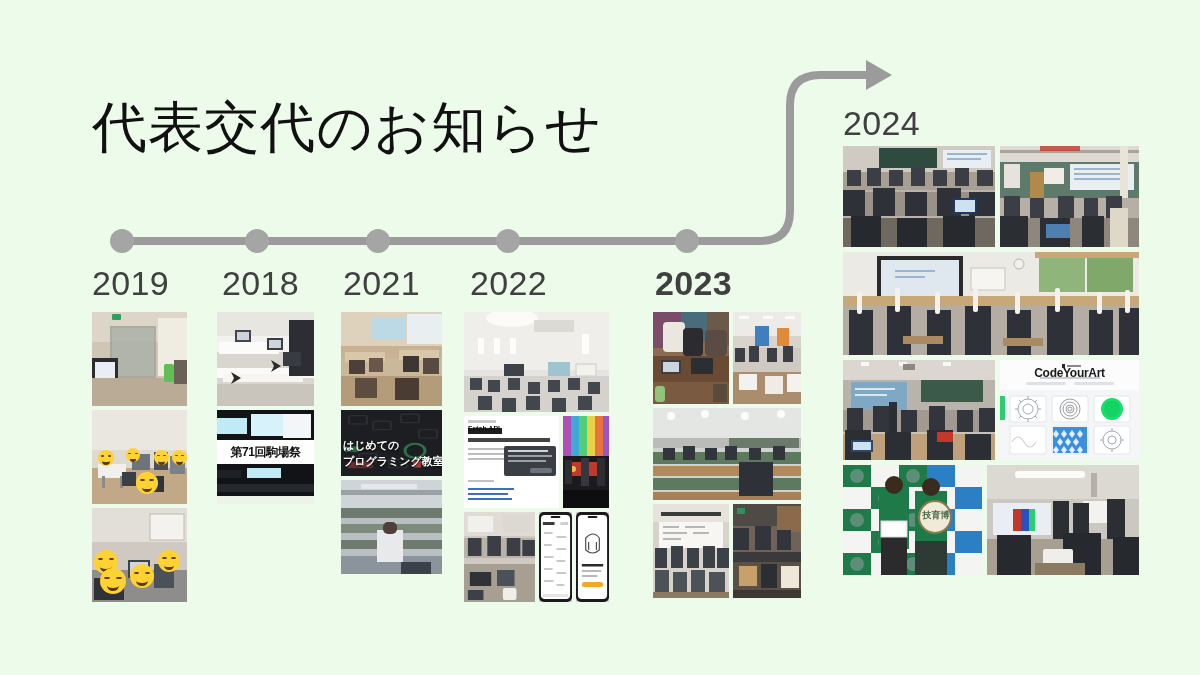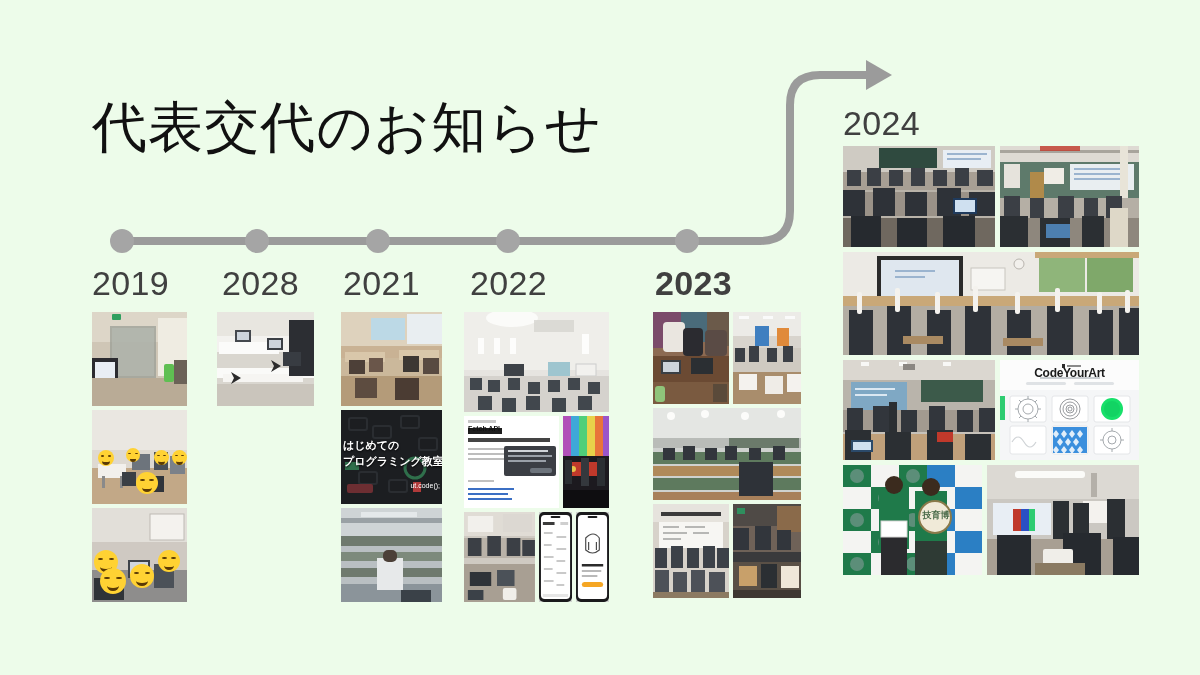--- a/index.html
+++ b/index.html
@@ -131,21 +131,21 @@
     <polygon points="866,60 892,75 866,90" fill="#9B9B9B"></polygon>
 
     <circle cx="122" cy="241" r="12" fill="#A5A5A5"></circle>
     <circle cx="257" cy="241" r="12" fill="#A5A5A5"></circle>
     <circle cx="378" cy="241" r="12" fill="#A5A5A5"></circle>
     <circle cx="508" cy="241" r="12" fill="#A5A5A5"></circle>
     <circle cx="687" cy="241" r="12" fill="#A5A5A5"></circle>
   </svg>
 
   <div class="year-label" style="left:92px;  top:264px;">2019</div>
-  <div class="year-label" style="left:222px; top:264px;">2028</div>
+  <div class="year-label" style="left:222px; top:264px;">2018</div>
   <div class="year-label" style="left:343px; top:264px;">2021</div>
   <div class="year-label" style="left:470px; top:264px;">2022</div>
   <div class="year-label" style="left:655px; top:264px;font-weight:bold;">2023</div>
   <div class="year-label" style="left:843px; top:104px;">2024</div>
 
   <div class="col" style="left:92px; top:312px; width:95px;">
 
     <div class="ph" style="width:95px;height:94px;">
       <svg viewBox="0 0 95 94" preserveAspectRatio="none">
         <rect width="95" height="94" fill="#cfc6b6"></rect>
@@ -234,20 +234,34 @@
         <rect x="20" y="20" width="12" height="8" fill="#cdd4dc"></rect>
         <rect x="50" y="26" width="16" height="12" fill="#3b3f45"></rect>
         <rect x="52" y="28" width="12" height="8" fill="#cdd4dc"></rect>
         <rect x="66" y="40" width="18" height="14" fill="#383c42"></rect>
         <rect x="0" y="72" width="97" height="22" fill="#cac5bc"></rect>
         <path d="M14 60 l10 6 l-10 6 l3 -6z" fill="#2b2b2b"></path>
         <path d="M54 48 l10 6 l-10 6 l3 -6z" fill="#2b2b2b"></path>
       </svg>
     </div>
 
+    <div class="ph" style="width:97px;height:94px;">
+      <svg viewBox="0 0 97 94" preserveAspectRatio="none">
+        <rect width="97" height="94" fill="#111317"></rect>
+        <rect x="0" y="8" width="30" height="16" fill="#bfeaf6"></rect>
+        <rect x="34" y="4" width="32" height="22" fill="#d8f2fb"></rect>
+        <rect x="66" y="4" width="28" height="24" fill="#f3f6f8"></rect>
+        <rect x="0" y="30" width="97" height="24" fill="#ffffff"></rect>
+        <rect x="0" y="60" width="24" height="8" fill="#1e2126"></rect>
+        <rect x="30" y="58" width="34" height="10" fill="#bfeaf6"></rect>
+        <rect x="0" y="74" width="97" height="8" fill="#24272c"></rect>
+        <rect x="0" y="86" width="97" height="8" fill="#eef3ea"></rect>
+      </svg>
+      <div class="capt" style="top:34px; font-size:12px; color:#111; letter-spacing:-0.5px;">第71回駒場祭</div>
+    </div>
 
   </div>
 
   <div class="col" style="left:341px; top:312px; width:101px;">
 
     <div class="ph" style="width:101px;height:94px;">
       <svg viewBox="0 0 101 94" preserveAspectRatio="none">
         <rect width="101" height="94" fill="#cbb89b"></rect>
         <rect x="0" y="0" width="101" height="34" fill="#ded2bd"></rect>
         <rect x="30" y="6" width="34" height="22" fill="#bcd9e6"></rect>
@@ -258,21 +272,21 @@
         <rect x="8" y="48" width="16" height="14" fill="#4d4038"></rect>
         <rect x="28" y="46" width="14" height="14" fill="#6a564a"></rect>
         <rect x="62" y="44" width="16" height="16" fill="#3c3733"></rect>
         <rect x="82" y="46" width="16" height="16" fill="#584a41"></rect>
         <rect x="0" y="64" width="101" height="30" fill="#b49b79"></rect>
         <rect x="14" y="66" width="22" height="20" fill="#5d4c40"></rect>
         <rect x="54" y="66" width="24" height="22" fill="#4b3c33"></rect>
       </svg>
     </div>
 
-    <div class="ph" style="width:101px;height:94px;">
+    <div class="ph" style="width:101px;height:66px;">
       <svg viewBox="0 0 101 94" preserveAspectRatio="none">
         <rect width="101" height="94" fill="#17181a"></rect>
         <rect x="0" y="0" width="101" height="94" fill="#1c1e21"></rect>
         <g opacity=".45" fill="none" stroke="#3b4046" stroke-width="2">
           <rect x="8" y="8" width="18" height="12" rx="2"></rect>
           <rect x="32" y="16" width="18" height="12" rx="2"></rect>
           <rect x="60" y="6" width="18" height="12" rx="2"></rect>
           <rect x="78" y="28" width="18" height="12" rx="2"></rect>
           <rect x="18" y="62" width="18" height="12" rx="2"></rect>
           <rect x="48" y="70" width="18" height="12" rx="2"></rect>

